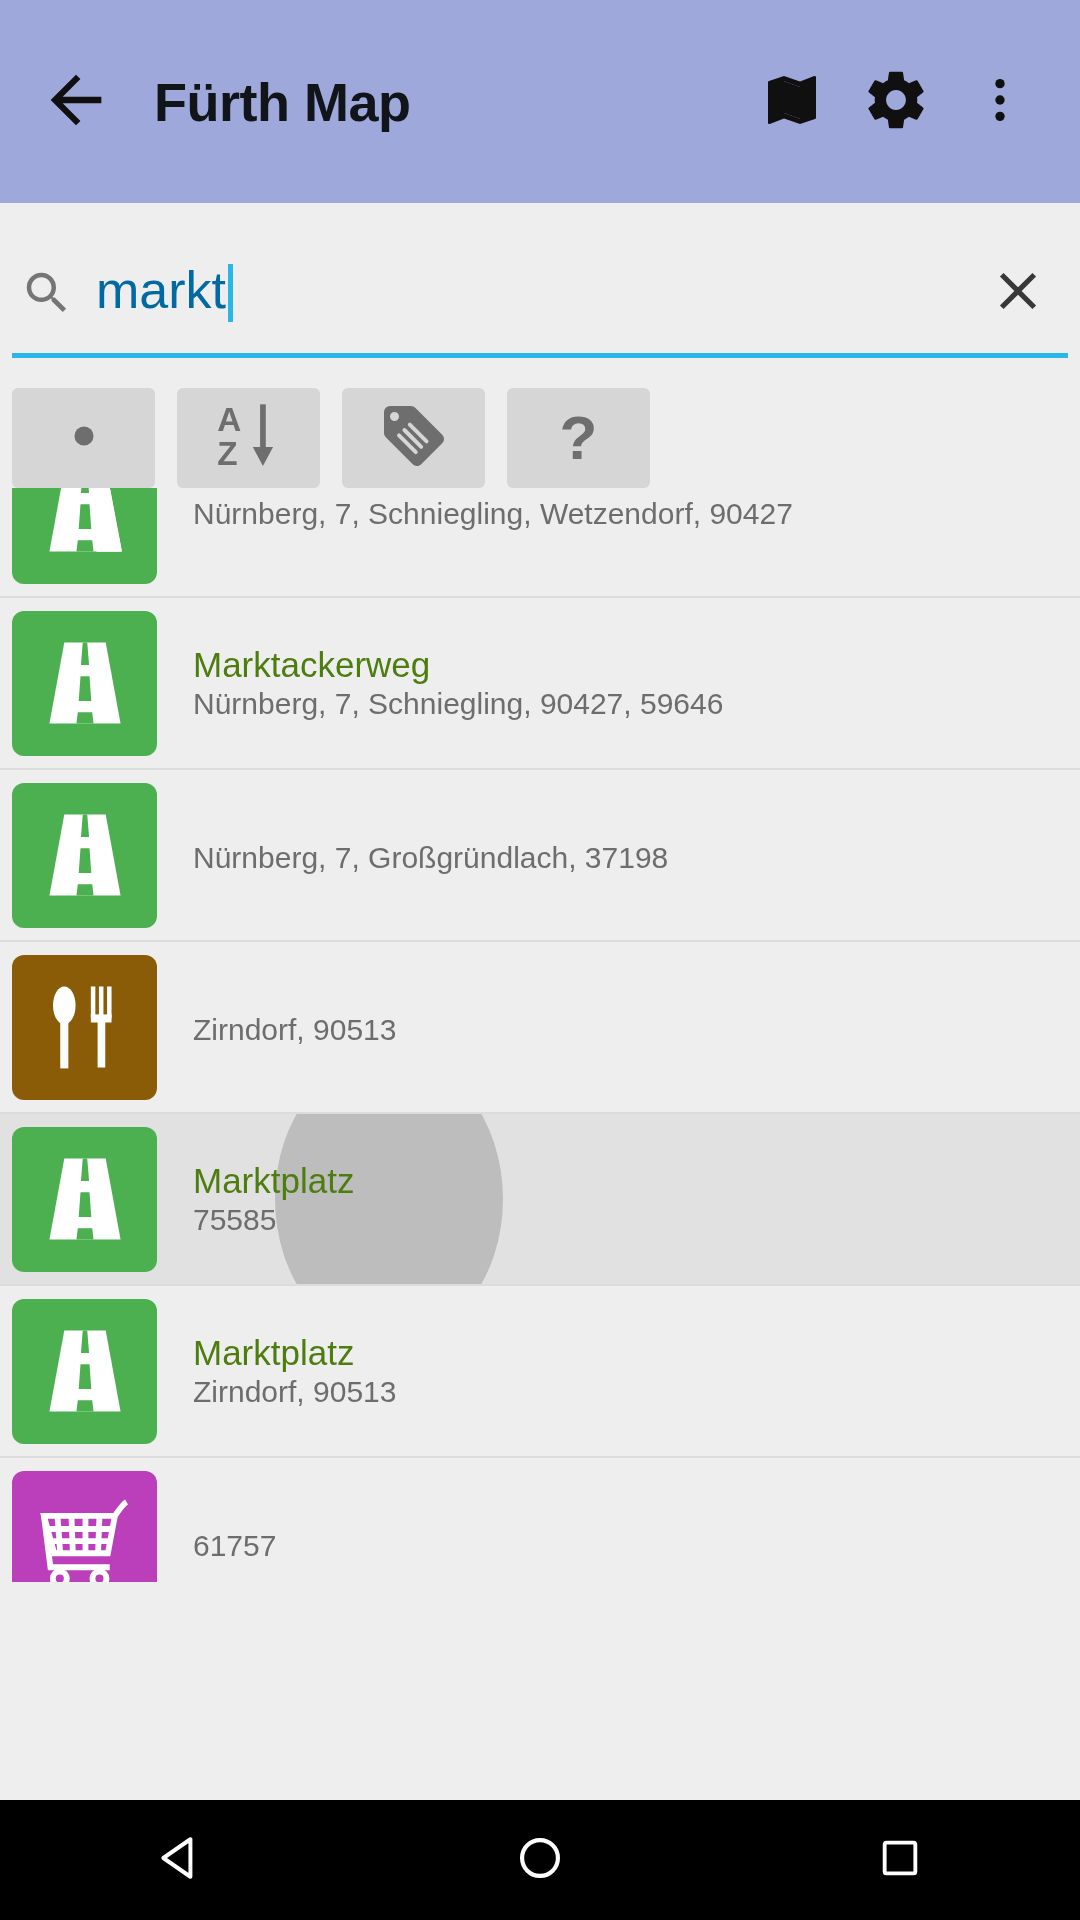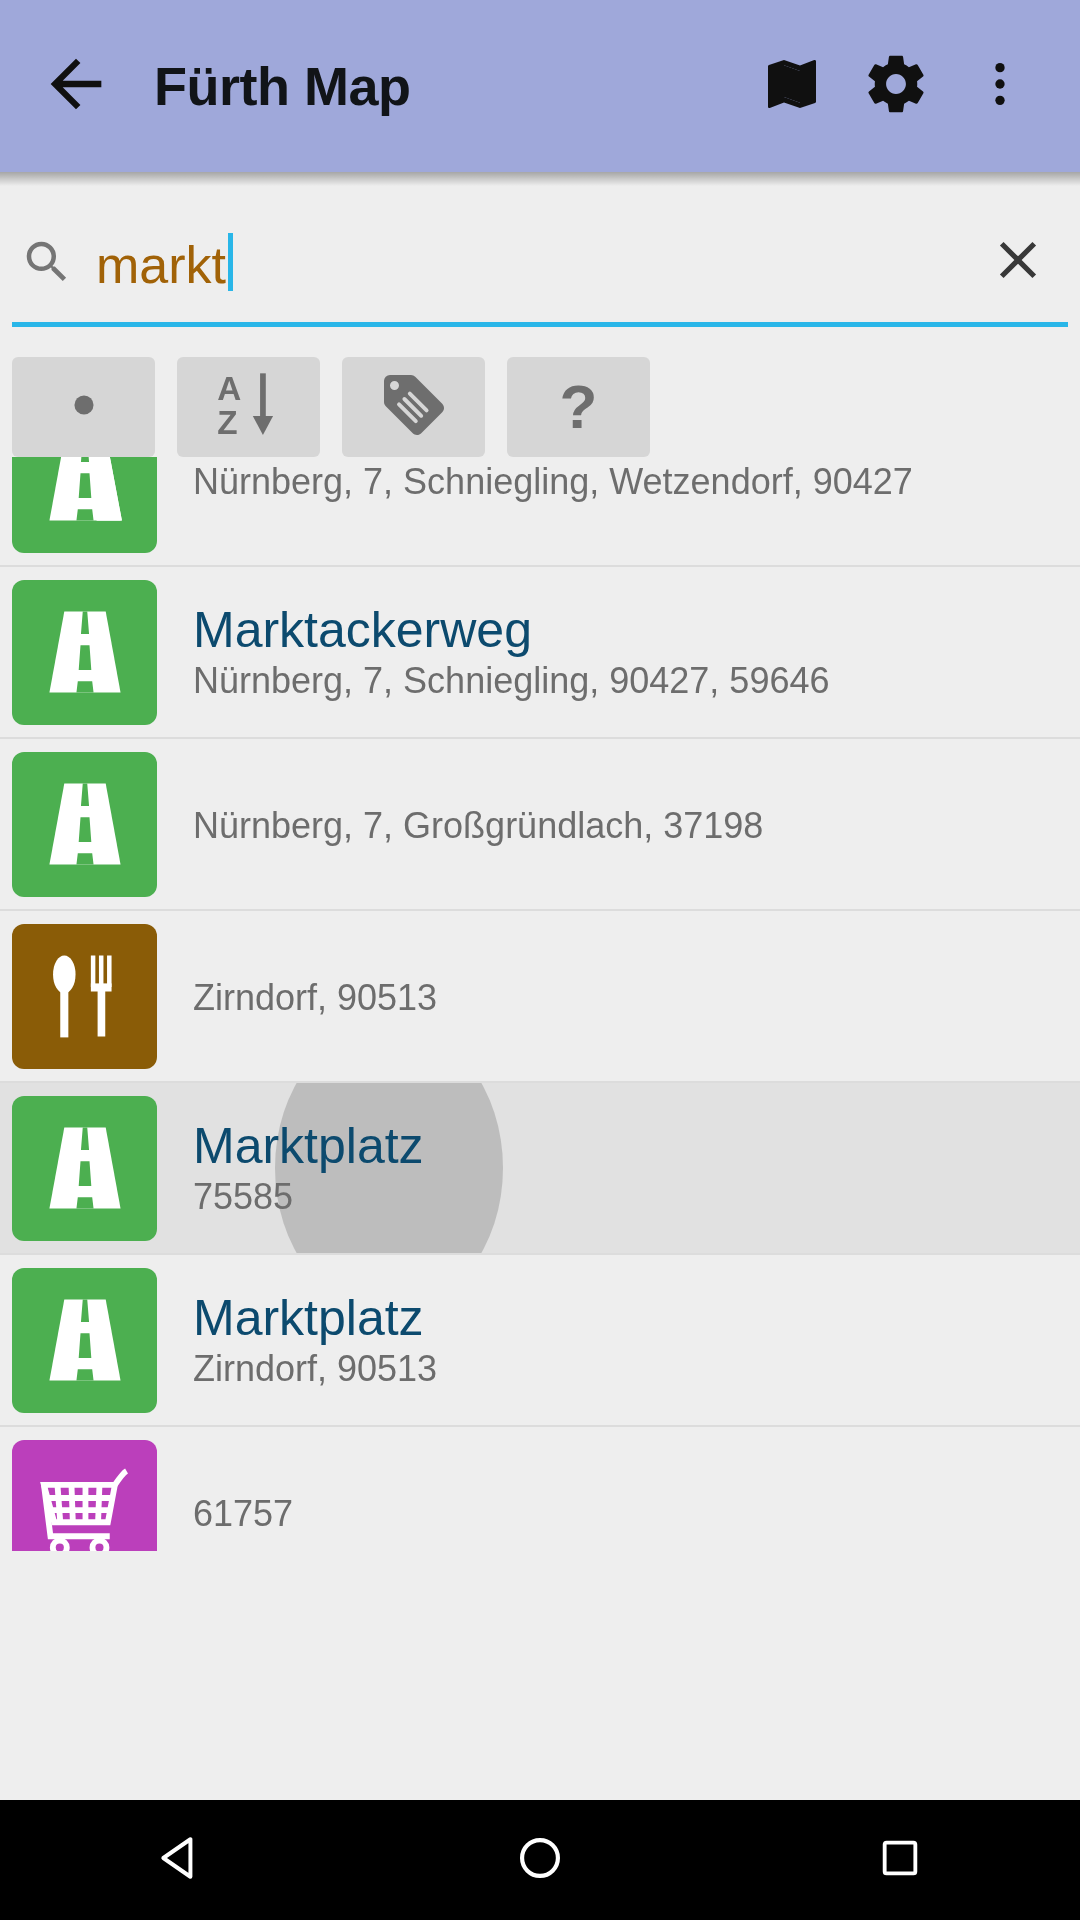--- a/index.html
+++ b/index.html
@@ -15,21 +15,21 @@
     position: relative;
     width: 1080px;
     height: 1920px;
     overflow: hidden;
     background: #eeeeee;
   }
 
   
   .appbar {
     position: relative;
-    height: 172px;
+    height: 203px;
     background: #9fa8da;
     display: flex;
     align-items: center;
     padding: 4px 28px;
     box-sizing: border-box;
     z-index: 5;
   }
   .appbar-back {
     width: 96px;
     height: 96px;
@@ -85,24 +85,24 @@
   .search-icon {
     width: 62px;
     flex: 0 0 auto;
     display: flex;
     align-items: center;
     justify-content: center;
   }
   .search-text {
     flex: 1 1 auto;
     font-size: 52px;
-    color: #a16207;
+    color: #0369a1;
     padding-left: 18px;
     display: flex;
-    align-items: flex-end;
+    align-items: flex-start;
     line-height: 1;
     white-space: nowrap;
     overflow: hidden;
   }
   .caret {
     display: inline-block;
     width: 5px;
     height: 58px;
     background: #29b6e8;
     margin-left: 2px;
@@ -182,27 +182,27 @@
     position: relative;
     z-index: 2;
   }
   .row-body {
     padding-left: 36px;
     position: relative;
     z-index: 2;
     min-width: 0;
   }
   .row-title {
-    font-size: 50px;
-    color: #0c4a6e;
+    font-size: 35px;
+    color: #4d7c0f;
     line-height: 1.08;
     white-space: nowrap;
   }
   .row-sub {
-    font-size: 36px;
+    font-size: 30px;
     color: #6d6d6d;
     line-height: 1.1;
     margin-top: 4px;
     white-space: nowrap;
   }
   .ripple {
     position: absolute;
     left: 275px;
     top: -60px;
     width: 228px;

